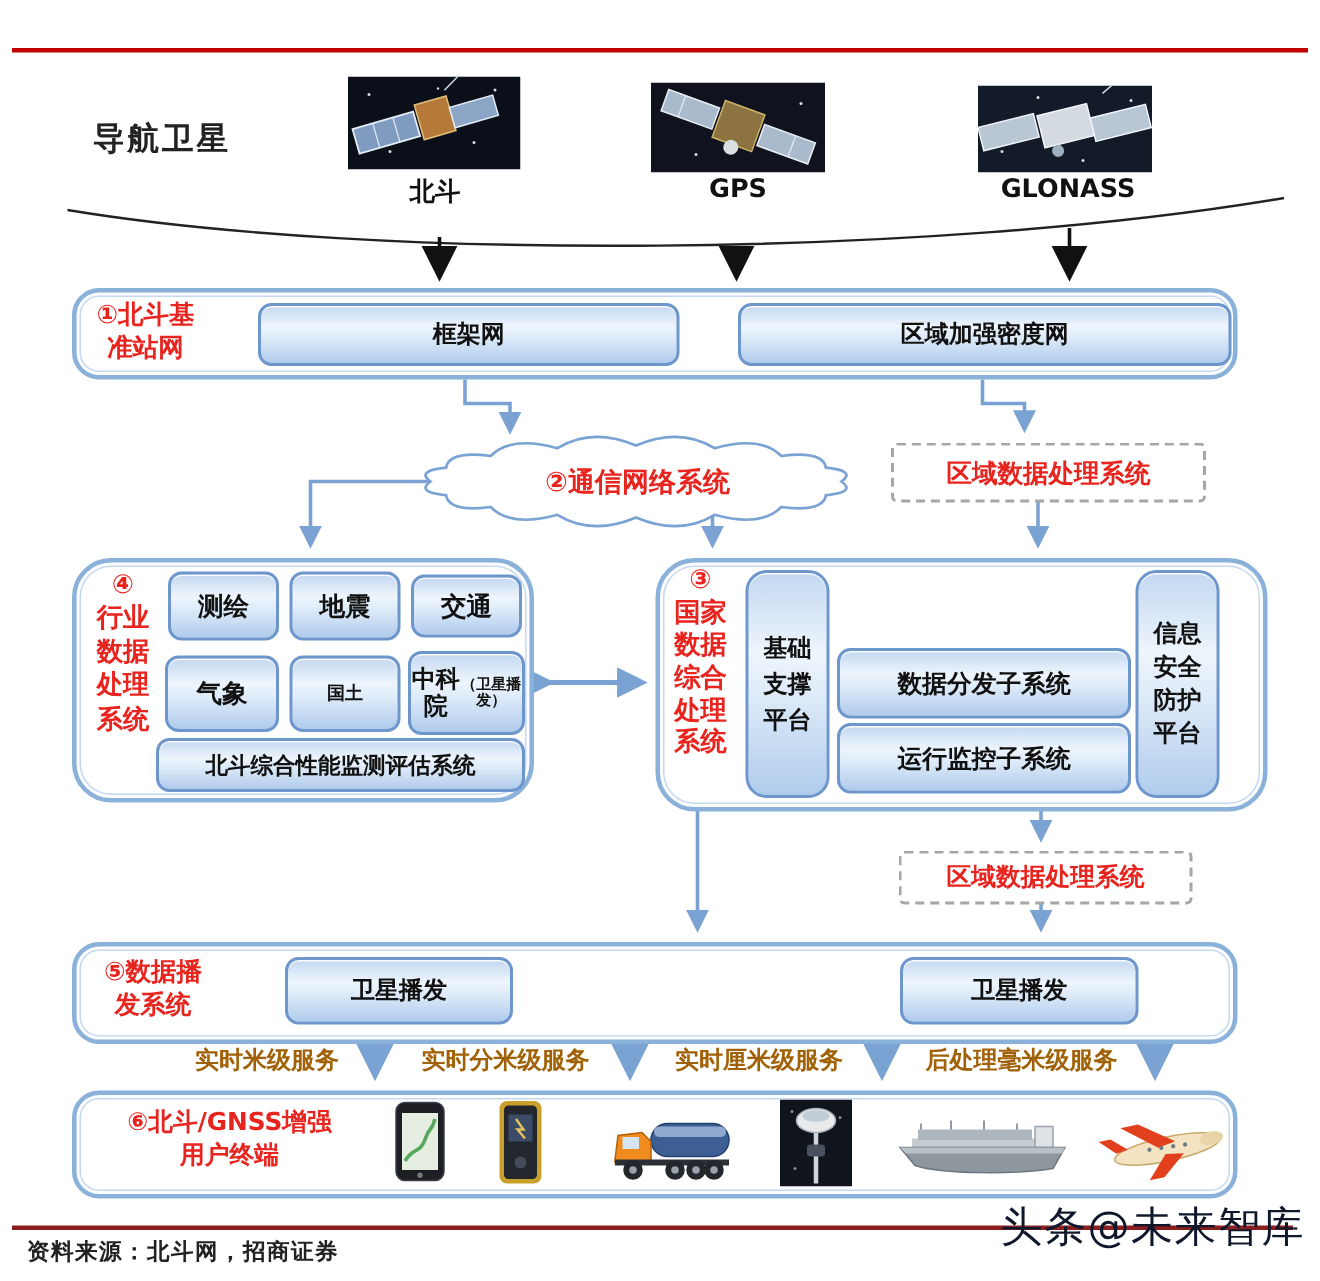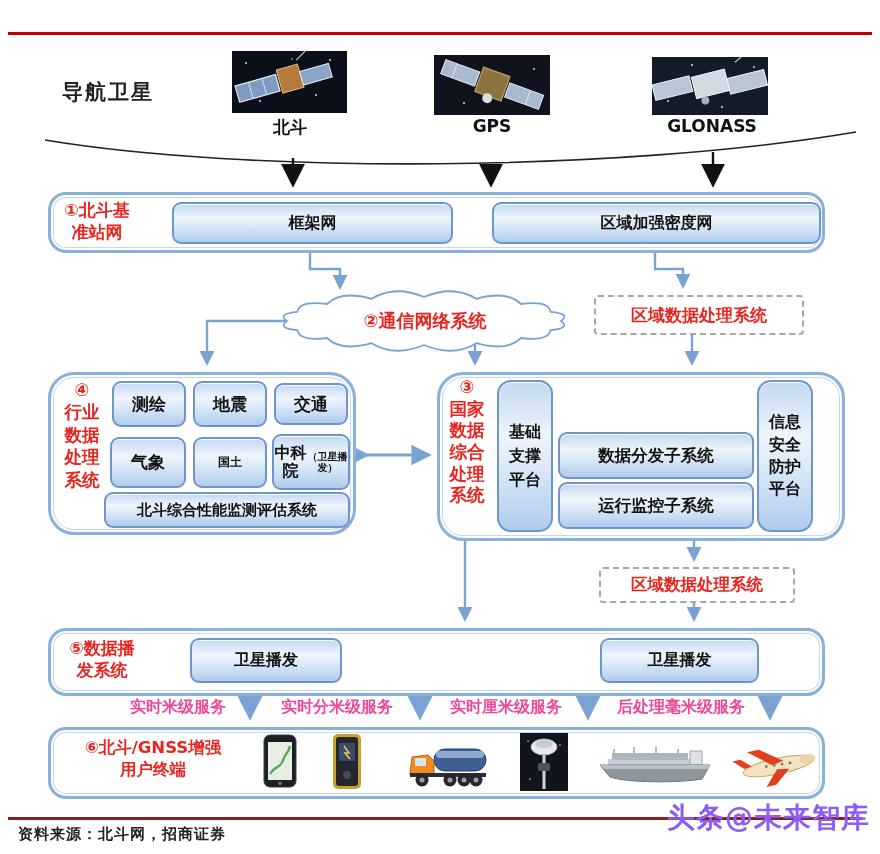--- a/index.html
+++ b/index.html
@@ -28,26 +28,26 @@
   
   .dashedbox{position:absolute;background:#fff;border:2px dashed #a6a6a6;border-radius:4px;
              color:#e8241f;font-weight:bold;display:flex;align-items:center;justify-content:center;}
   
   .cloud-text{position:absolute;left:300px;top:306px;width:250px;height:30px;
               display:flex;align-items:center;justify-content:center;
               color:#e8241f;font-weight:bold;font-size:18px;text-align:right;}
   .svgoverlay{position:absolute;left:0;top:0;z-index:1;}
   .hl{position:absolute;z-index:2;}
   .vtext{white-space:pre-line;text-align:center;font-weight:bold;}
-  .service-label{position:absolute;top:697px;font-size:16px;font-weight:bold;color:#ec4899;text-align:center;}
+  .service-label{position:absolute;top:697px;font-size:16px;font-weight:bold;color:#a16207;text-align:center;}
   
   .footer-rule{position:absolute;left:8px;top:817px;width:854px;height:3px;background:#8b1f1f;}
   .source-text{position:absolute;left:18px;top:825px;font-size:15px;color:#222;
                font-family:Liberation Sans, sans-serif;font-weight:bold;letter-spacing:1px;}
-  .watermark{position:absolute;right:10px;top:799px;font-size:28px;font-weight:bold;color:#8b5cf6;letter-spacing:1px;}
+  .watermark{position:absolute;right:10px;top:799px;font-size:28px;font-weight:normal;color:#0f172a;letter-spacing:1px;}
 </style>
 </head>
 <body>
 
 <div class="canvas">
 
   <svg class="svgoverlay" width="880" height="854" viewBox="0 0 880 854">
     <defs>
       <marker id="mblack" markerWidth="11" markerHeight="11" refX="8" refY="5" orient="auto">
         <path d="M0,0 L10,5 L0,10 z" fill="#111"></path>

